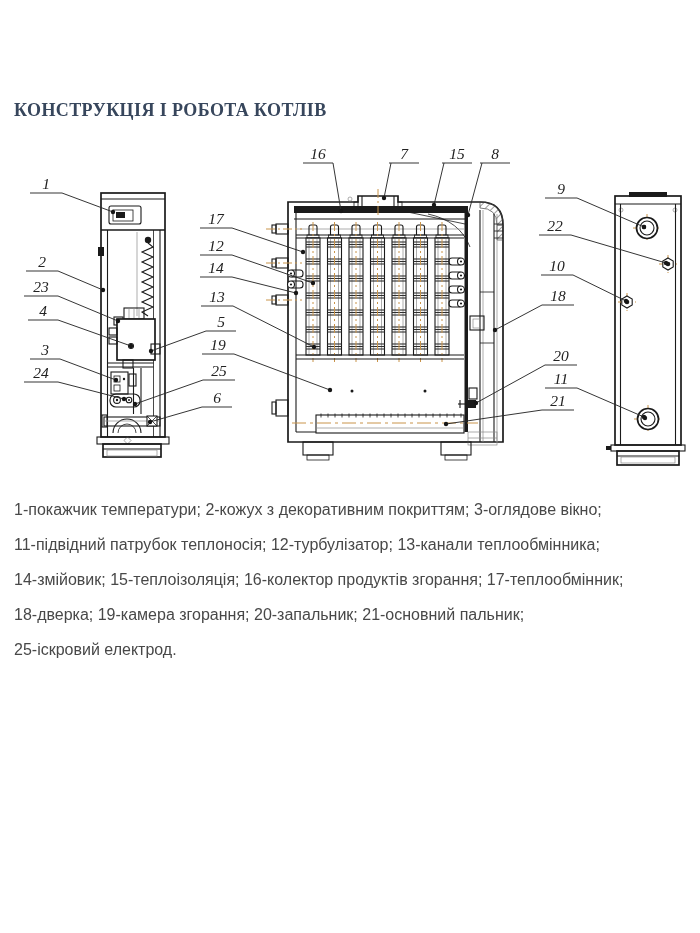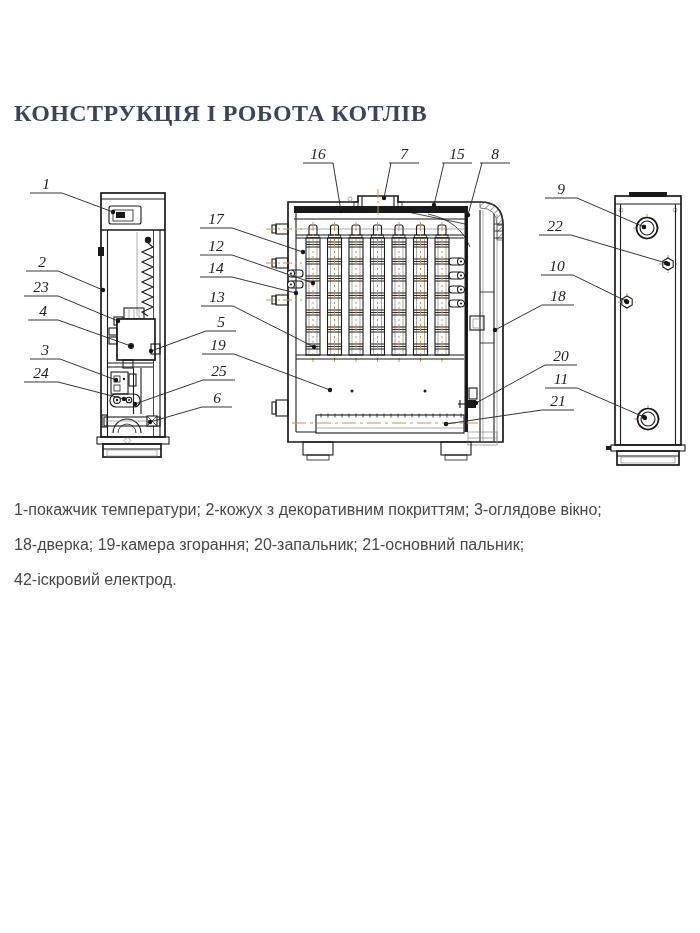--- a/index.html
+++ b/index.html
@@ -3,21 +3,21 @@
 <meta charset="utf-8">
 <style>
   html,body{margin:0;padding:0;}
   body{
     width:700px;height:933px;position:relative;background:#fff;
     font-family:"Liberation Sans",sans-serif;overflow:hidden;
   }
   .title{
     position:absolute;left:14px;top:100px;
     font-family:"Liberation Serif",serif;font-weight:bold;
-    font-size:24px;letter-spacing:.4px;color:var(--titletext,#37465c);
+    font-size:18px;letter-spacing:.4px;color:var(--titletext,#37465c);
     white-space:nowrap;
   }
   .drawing{position:absolute;left:0;top:140px;}
   .legend{position:absolute;left:14px;top:492px;width:678px;}
   .legend p{
     margin:0;line-height:35px;font-size:16px;color:var(--bodytext,#484848);
     white-space:nowrap;
   }
   
   .ln{fill:none;stroke:var(--line,#1a1a1a);stroke-width:1.1;}
@@ -439,15 +439,17 @@
         <line x1="542" y1="410" x2="574" y2="410"></line>
         <line x1="542" y1="410" x2="446" y2="424"></line>
         <circle class="dot" cx="446" cy="424" r="2.2"></circle>
         <text x="558" y="406" text-anchor="middle">21</text>
       </g>
   </g>
 </svg>
 
 <div class="legend">
   <p>1-покажчик температури; 2-кожух з декоративним покриттям; 3-оглядове вікно;</p>
+  <p>11-підвідний патрубок теплоносія; 12-турбулізатор; 13-канали теплообмінника;</p>
+  <p>14-змійовик; 15-теплоізоляція; 16-колектор продуктів згорання; 17-теплообмінник;</p>
   <p>18-дверка; 19-камера згорання; 20-запальник; 21-основний пальник;</p>
-  <p>42-іскровий електрод.</p>
+  <p>25-іскровий електрод.</p>
 </div>
 
 </body></html>

